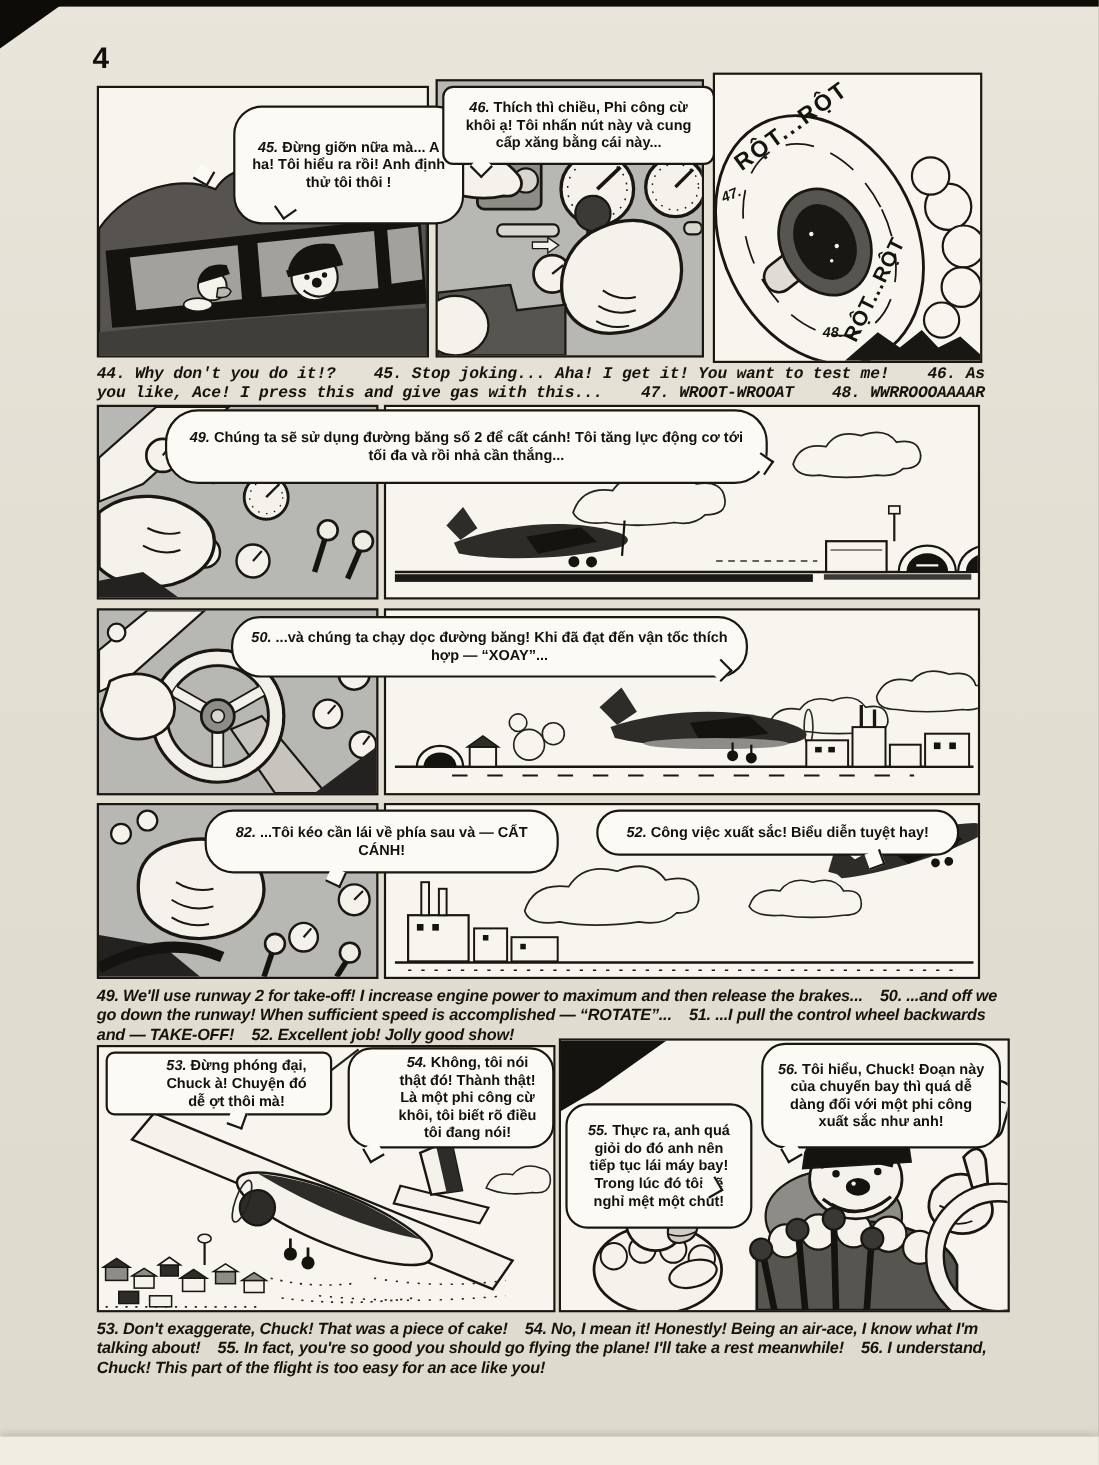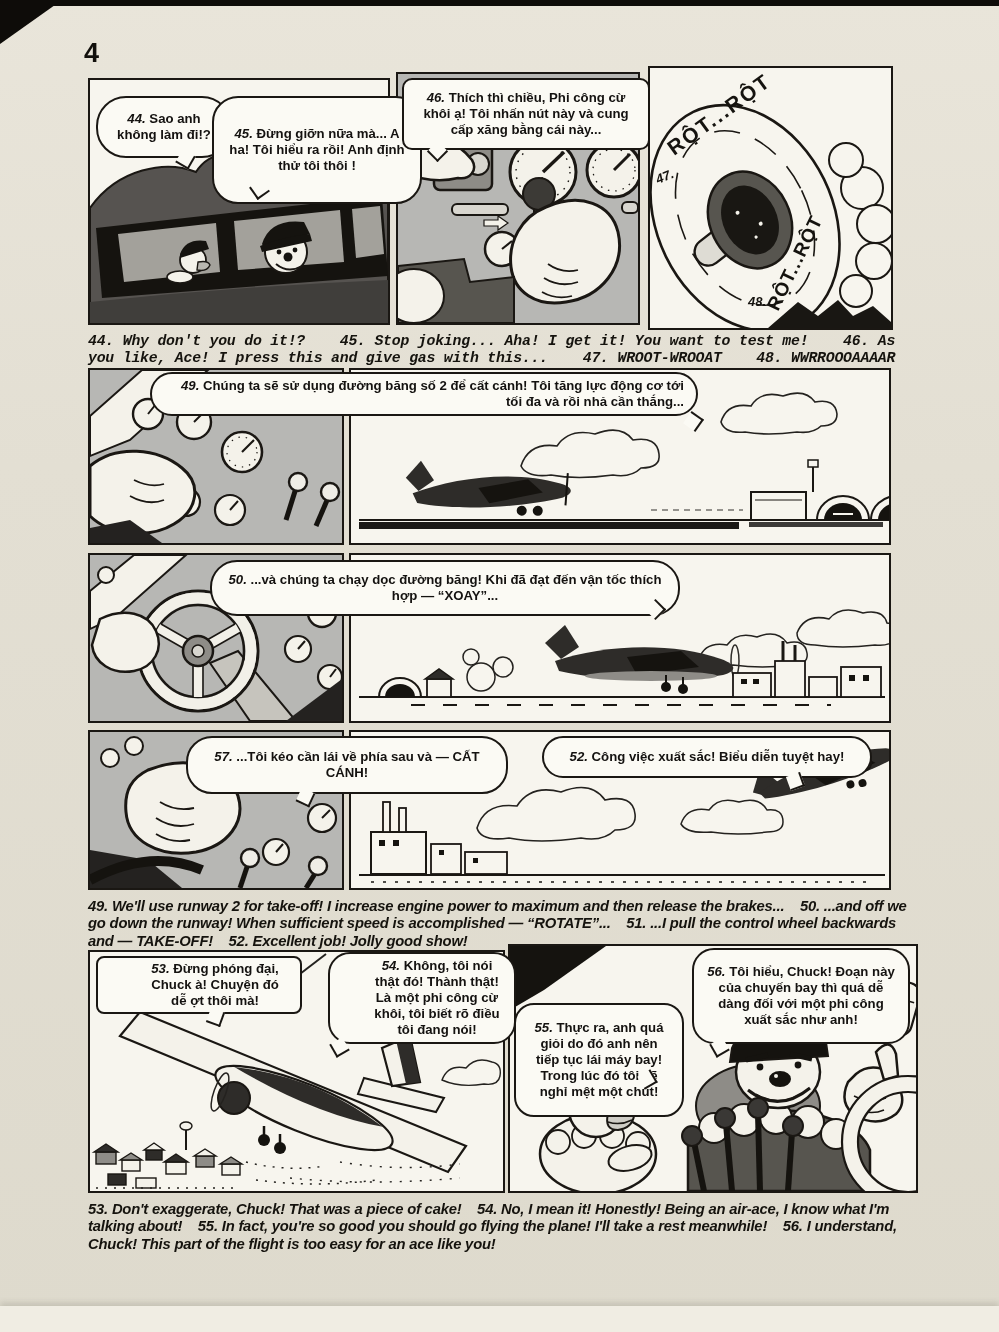--- a/index.html
+++ b/index.html
@@ -454,61 +454,58 @@
       <g>
         <circle cx="398" cy="196" r="58" fill="none" stroke="#f4f2ea" stroke-width="16"></circle>
         <circle cx="398" cy="196" r="66" fill="none" stroke="#1a1713" stroke-width="2.2"></circle>
         <circle cx="398" cy="196" r="50" fill="none" stroke="#1a1713" stroke-width="2.2"></circle>
       </g>
     </svg>
   </div>
 
   <div class="caption" style="top:1201px;">53. Don't exaggerate, Chuck! That was a piece of cake!    54. No, I mean it! Honestly! Being an air-ace, I know what I'm talking about!    55. In fact, you're so good you should go flying the plane! I'll take a rest meanwhile!    56. I understand, Chuck! This part of the flight is too easy for an ace like you!</div>
 
-  <div class="bubble" style="left:96px;top:96px;width:136px;height:62px;border-radius:30px;">
-    <p><span class="no">44.</span><span>Sao anh không làm đi!?</span></p>
-  </div>
   <div class="tail" style="left:178px;top:152px;transform:rotate(30deg);"></div>
 
   <div class="bubble" style="left:212px;top:96px;width:210px;height:108px;border-radius:26px;">
     <p><span class="no">45.</span><span>Đừng giỡn nữa mà... A ha! Tôi hiểu ra rồi! Anh định thử tôi thôi !</span></p>
   </div>
   <div class="tail" style="left:252px;top:182px;transform:rotate(55deg);"></div>
 
   <div class="bubble" style="left:402px;top:78px;width:248px;height:72px;border-radius:10px;">
     <p><span class="no">46.</span><span>Thích thì chiều, Phi công cừ khôi ạ! Tôi nhấn nút này và cung cấp xăng bằng cái này...</span></p>
   </div>
   <div class="tail" style="left:430px;top:144px;transform:rotate(45deg);"></div>
 
-  <div class="bubble" style="left:150px;top:372px;width:548px;height:44px;border-radius:30px;text-align:right;">
+  <div class="bubble" style="left:150px;top:372px;width:548px;height:68px;border-radius:30px;">
     <p><span class="no">49.</span><span>Chúng ta sẽ sử dụng đường băng số 2 để cất cánh! Tôi tăng lực động cơ tới tối đa và rồi nhả cần thắng...</span></p>
   </div>
   <div class="tail" style="left:686px;top:414px;transform:rotate(-55deg);"></div>
 
   <div class="bubble" style="left:210px;top:560px;width:470px;height:56px;border-radius:27px;">
     <p><span class="no">50.</span><span>...và chúng ta chạy dọc đường băng! Khi đã đạt đến vận tốc thích hợp — “XOAY”...</span></p>
   </div>
   <div class="tail" style="left:648px;top:602px;transform:rotate(-45deg);"></div>
 
   <div class="bubble" style="left:186px;top:736px;width:322px;height:58px;border-radius:26px;">
-    <p><span class="no">57.</span><span>...Tôi kéo cần lái về phía sau và — CẤT CÁNH!</span></p>
+    <p><span class="no">82.</span><span>...Tôi kéo cần lái về phía sau và — CẤT CÁNH!</span></p>
   </div>
   <div class="tail" style="left:298px;top:790px;transform:rotate(25deg);"></div>
 
   <div class="bubble" style="left:542px;top:736px;width:330px;height:42px;border-radius:21px;">
     <p><span class="no">52.</span><span>Công việc xuất sắc! Biểu diễn tuyệt hay!</span></p>
   </div>
   <div class="tail" style="left:788px;top:774px;transform:rotate(-20deg);"></div>
 
   <div class="bubble" style="left:96px;top:956px;width:206px;height:58px;border-radius:8px;padding-left:44px;">
     <p><span class="no">53.</span><span>Đừng phóng đại, Chuck à! Chuyện đó dễ ợt thôi mà!</span></p>
   </div>
   <div class="tail" style="left:208px;top:1010px;transform:rotate(20deg);"></div>
 
-  <div class="bubble" style="left:328px;top:952px;width:188px;height:92px;border-radius:22px;padding-left:42px;">
+  <div class="bubble" style="left:316px;top:952px;width:188px;height:92px;border-radius:22px;padding-left:42px;">
     <p><span class="no">54.</span><span>Không, tôi nói thật đó! Thành thật! Là một phi công cừ khôi, tôi biết rõ điều tôi đang nói!</span></p>
   </div>
   <div class="tail" style="left:332px;top:1040px;transform:rotate(60deg);"></div>
 
   <div class="bubble" style="left:514px;top:1003px;width:170px;height:114px;border-radius:20px;">
     <p><span class="no">55.</span><span>Thực ra, anh quá giỏi do đó anh nên tiếp tục lái máy bay! Trong lúc đó tôi sẽ nghỉ mệt một chút!</span></p>
   </div>
   <div class="tail" style="left:640px;top:1072px;transform:rotate(-30deg);"></div>
 
   <div class="bubble" style="left:692px;top:948px;width:218px;height:96px;border-radius:22px;">

